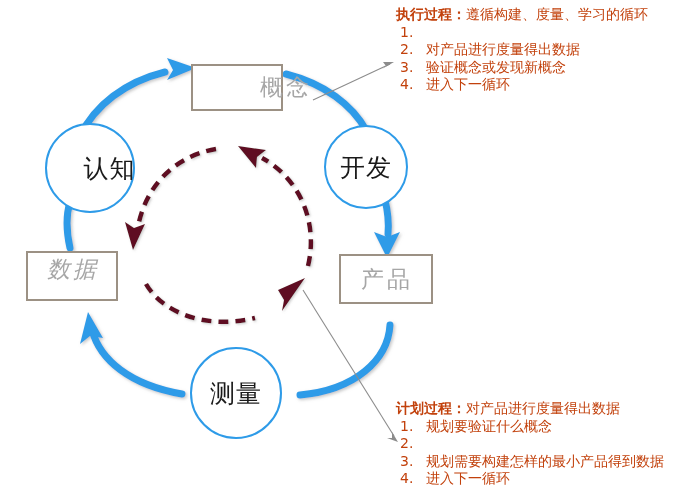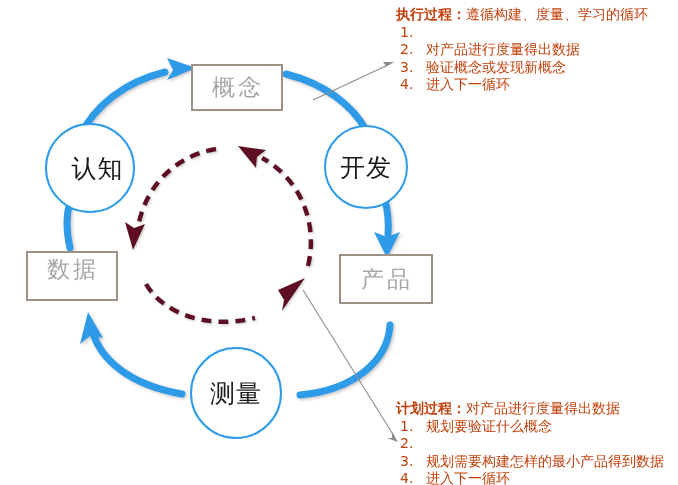--- a/index.html
+++ b/index.html
@@ -152,29 +152,29 @@
     <g>
 
       <line x1="313" y1="100" x2="390" y2="64" stroke="#8C8C8C" stroke-width="1.1"></line>
       <path d="M 394 62 L 383 62 L 386 66 L 382 69 Z" fill="#8C8C8C"></path>
 
       <line x1="303" y1="290" x2="394" y2="436" stroke="#8C8C8C" stroke-width="1.1"></line>
       <path d="M 398 442 L 392 432 L 392 438 L 387 438 Z" fill="#8C8C8C"></path>
     </g>
   </svg>
 
-  <div class="node-label circle-node-label" style="left:46px; top:148px; width:103px; height:40px;">认知</div>
+  <div class="node-label circle-node-label" style="left:58px; top:148px; width:103px; height:40px;">认知</div>
 
   <div class="node-label circle-node-label" style="left:324px; top:147px; width:84px; height:40px;">开发</div>
 
   <div class="node-label circle-node-label" style="left:192px; top:373px; width:88px; height:40px;text-align:right;">测量</div>
 
-  <div class="node-label box-node-label" style="left:192px; top:66px; width:92px; height:43px;">概念</div>
-
-  <div class="node-label box-node-label" style="left:27px; top:253px; width:92px; height:32px;">数据</div>
+  <div class="node-label box-node-label" style="left:192px; top:66px; width:92px; height:43px;padding-left:48px;">概念</div>
+
+  <div class="node-label box-node-label" style="left:27px; top:253px; width:92px; height:32px;font-style:italic;">数据</div>
 
   <div class="node-label box-node-label" style="left:340px; top:256px; width:94px; height:46px;">产品</div>
 
   <div class="anno-block" id="anno-exec">
     <div class="anno-heading">
       <span>执行过程：</span><span class="anno-heading-rest">遵循构建、度量、学习的循环</span>
     </div>
     <ul class="anno-list">
       <li>
         <span class="anno-num">1.</span>

